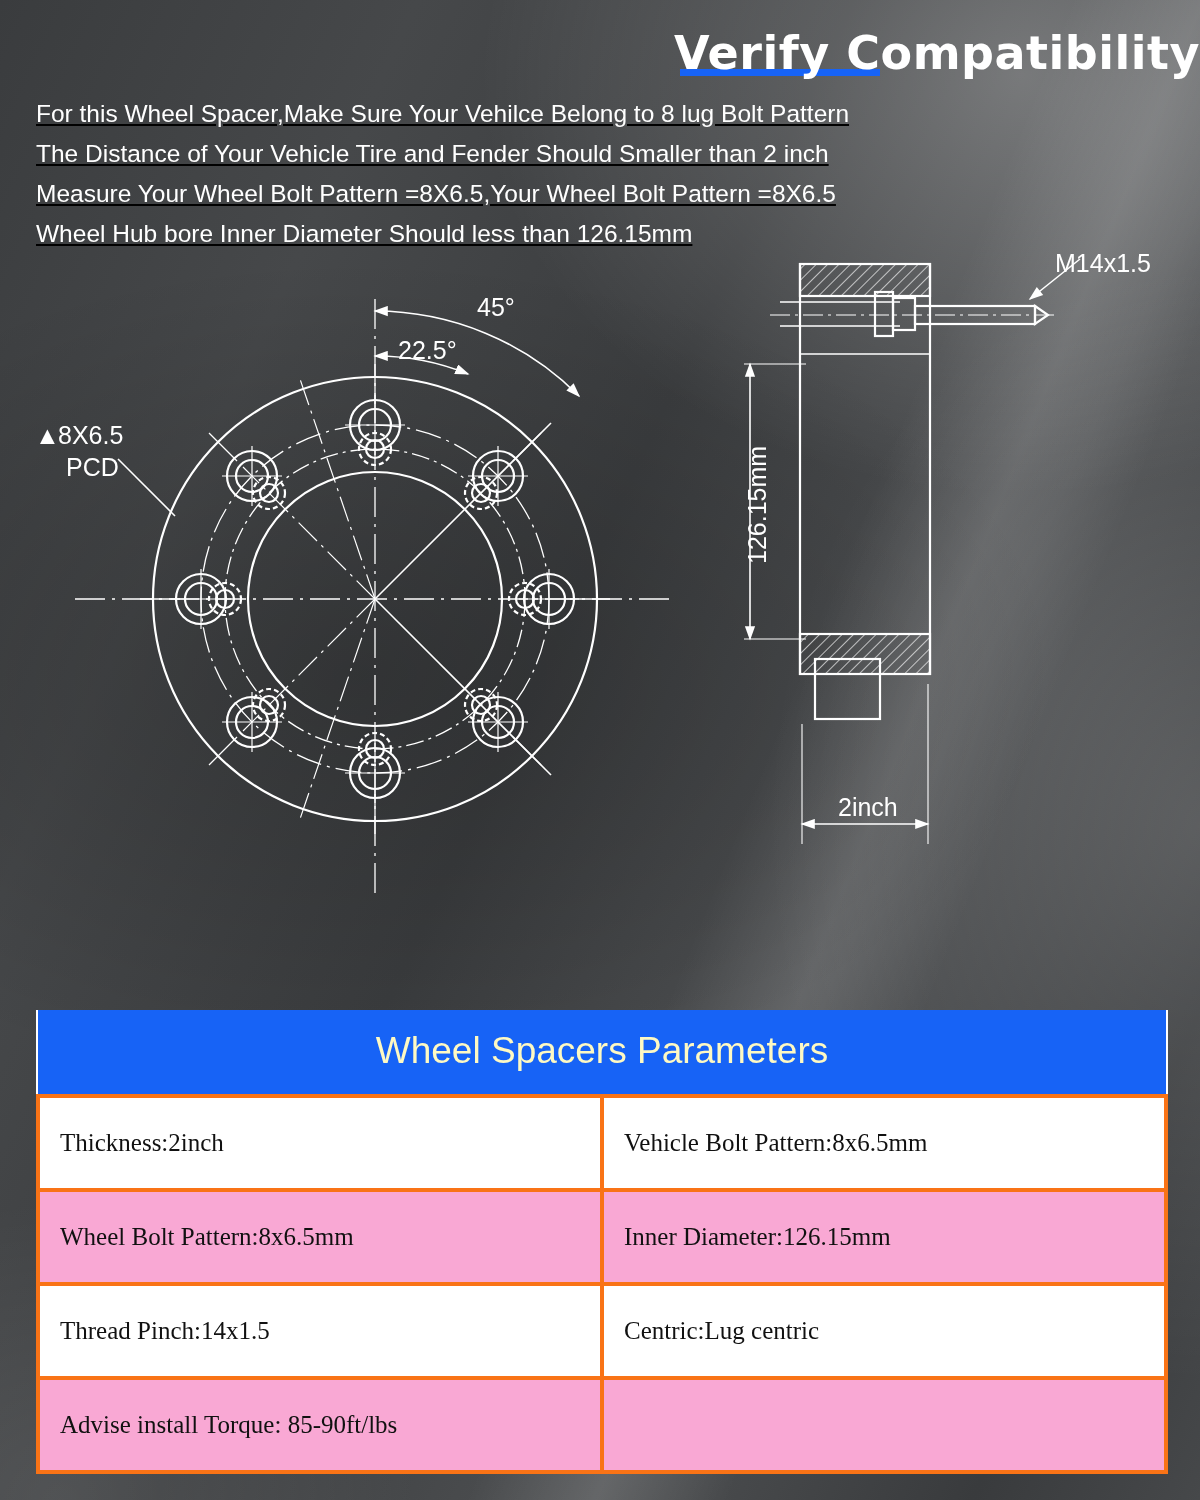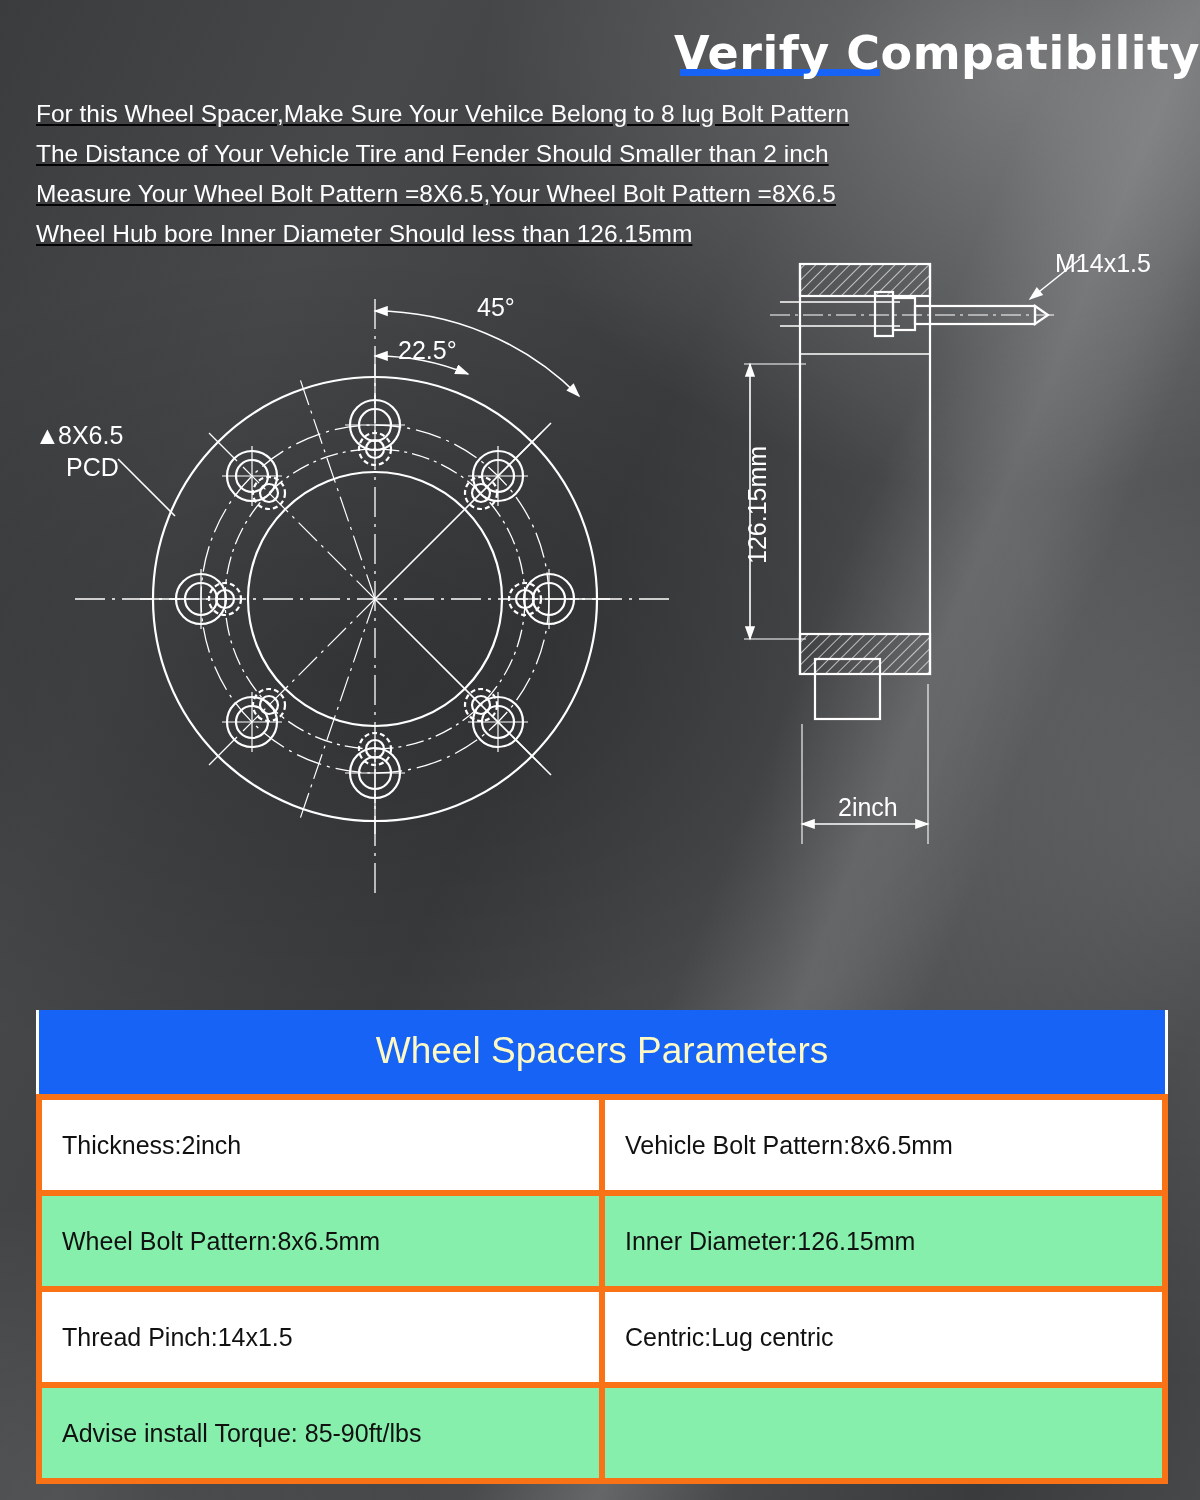--- a/index.html
+++ b/index.html
@@ -103,29 +103,29 @@
   table.params th {
     background: #1763f6;
     color: #fef9c3;
     font-size: 37px;
     font-weight: normal;
     text-align: center;
     padding: 20px 0 22px 0;
     font-family: "Liberation Sans", sans-serif;
   }
   table.params td {
-    border: 6px solid #f97316;
+    border: 4px solid #f97316;
     font-size: 25px;
     color: #111111;
     padding: 22px 0 22px 20px;
     height: 46px;
     vertical-align: middle;
-    font-family: Liberation Sans, sans-serif;
-  }
-  table.params tr.alt td { background: #86efac; }
+    font-family: Liberation Serif, serif;
+  }
+  table.params tr.alt td { background: #f9a8d4; }
   table.params tr.plain td { background: #ffffff; }
   .cell-key { font-weight: normal; }
 </style>
 </head>
 <body>
 
 <div id="page">
   <div class="layer">
 
     <div class="title-wrap">

